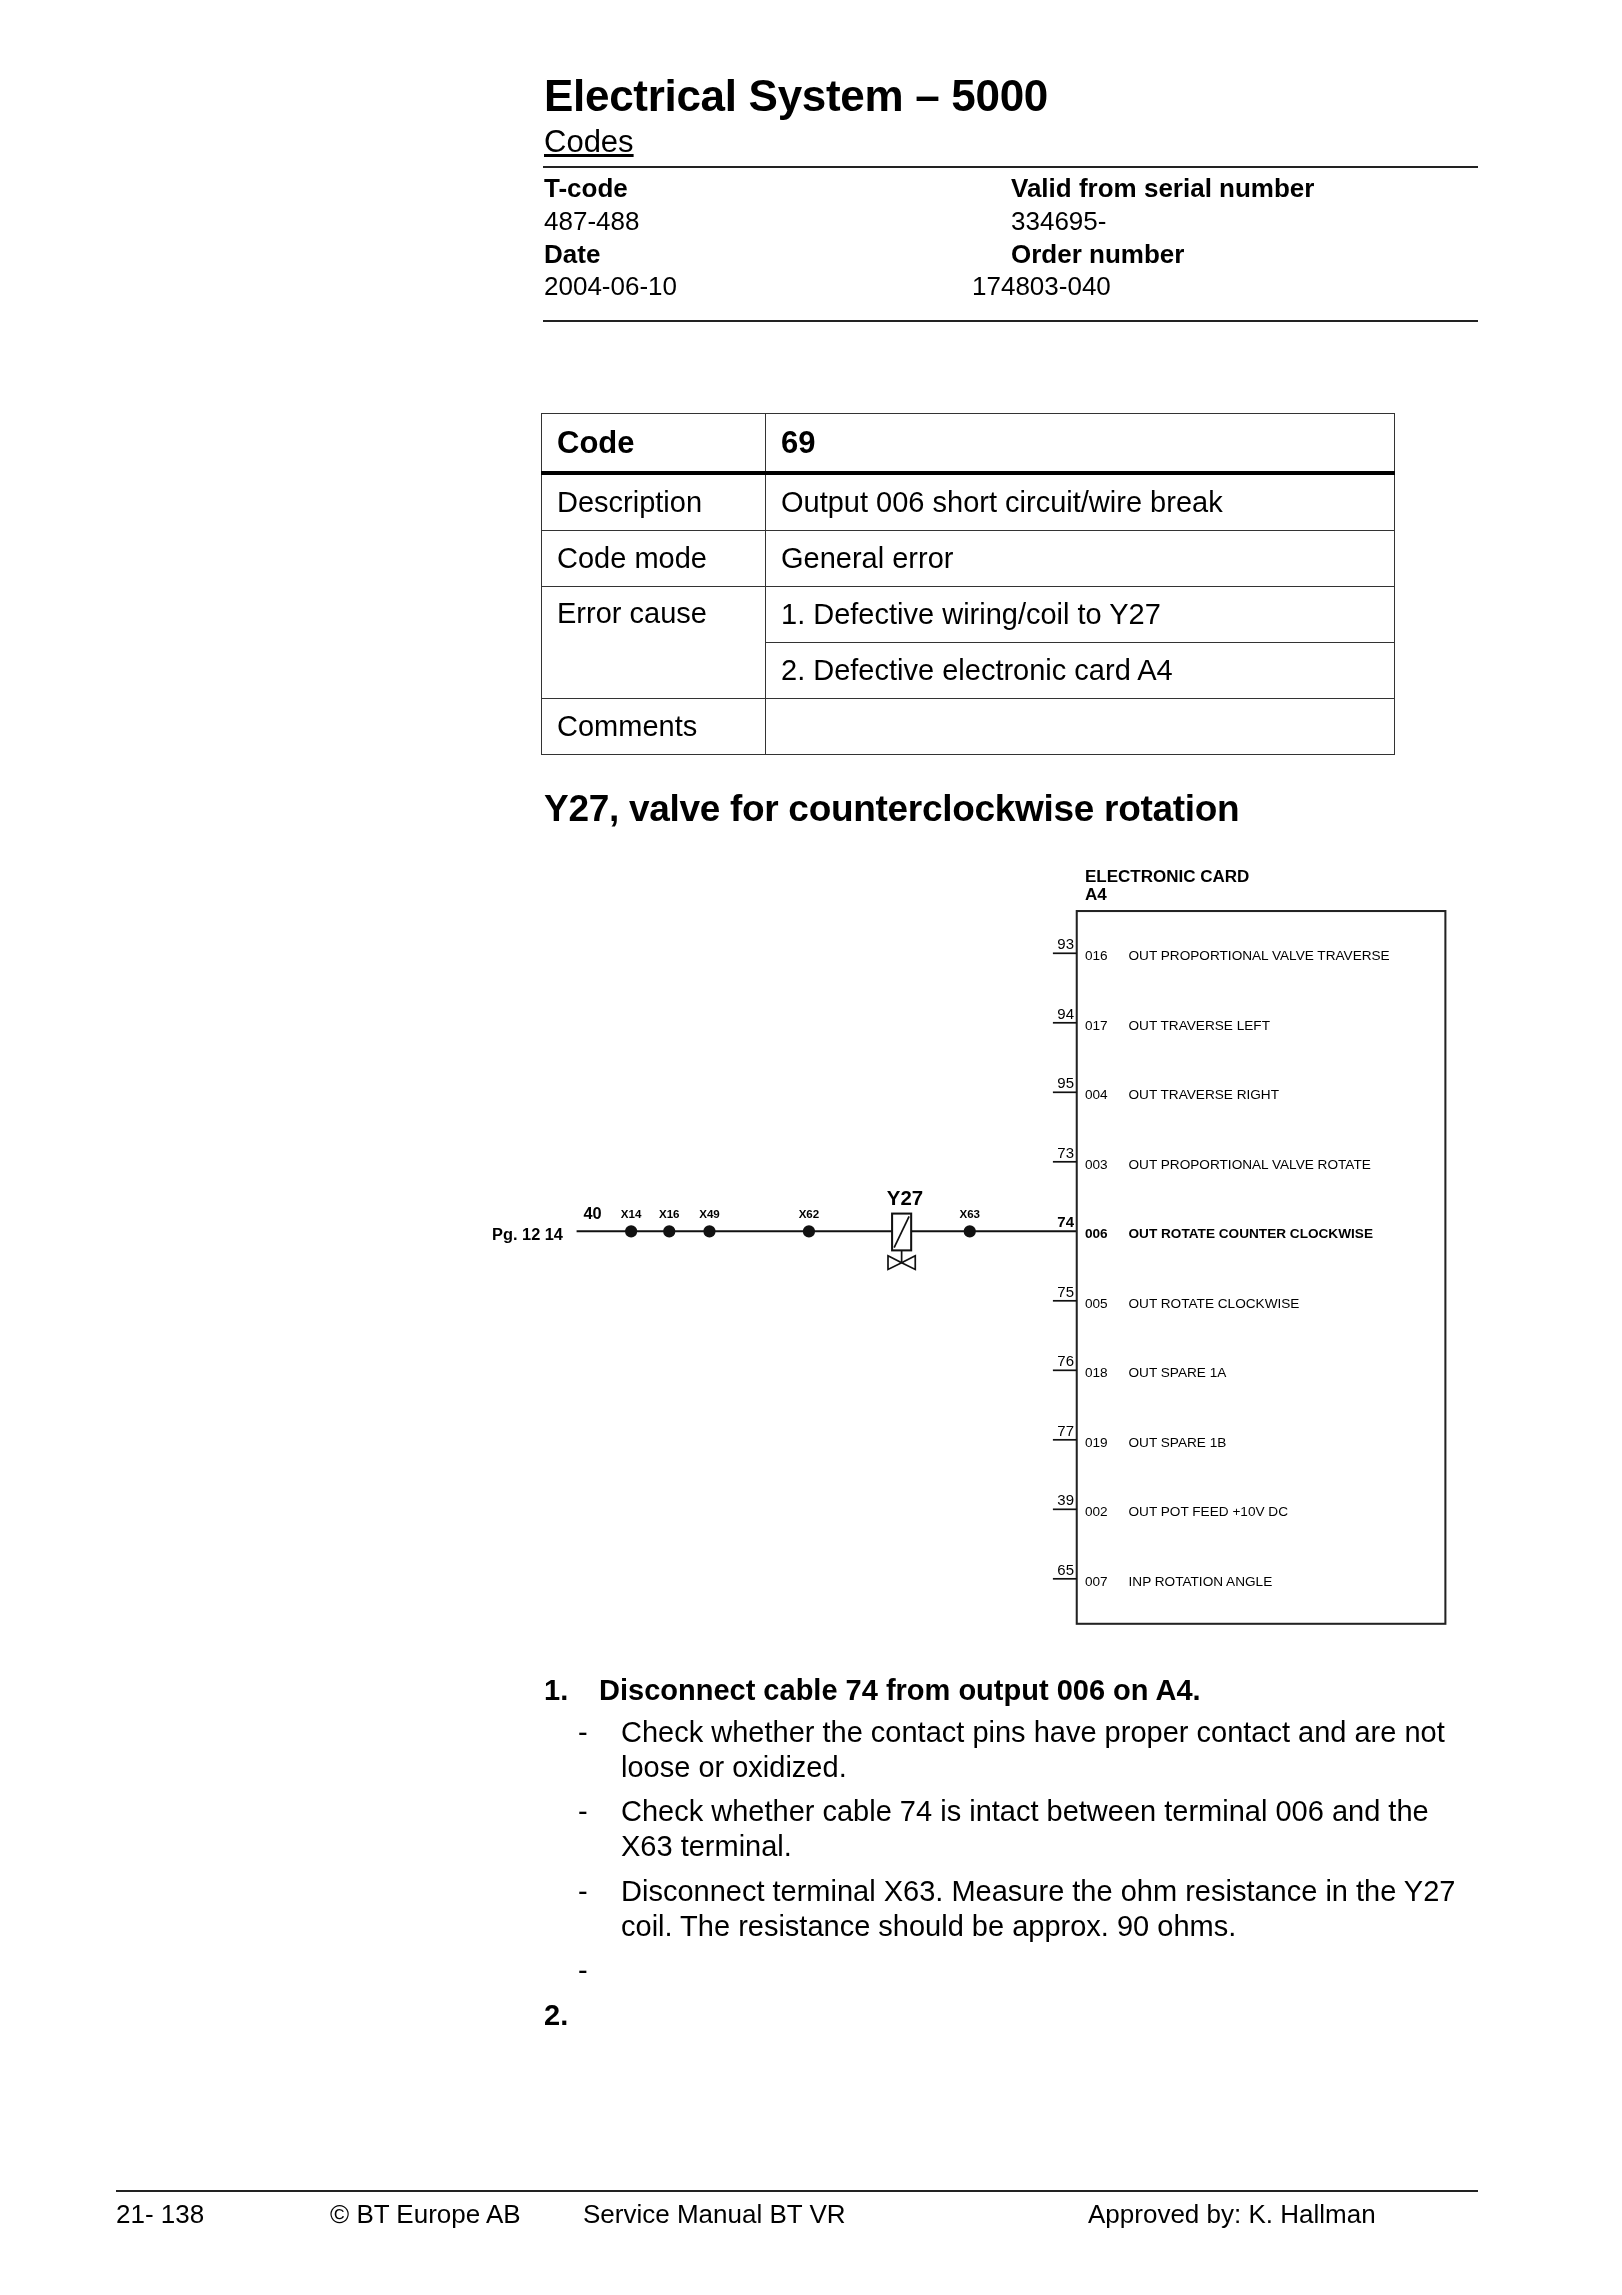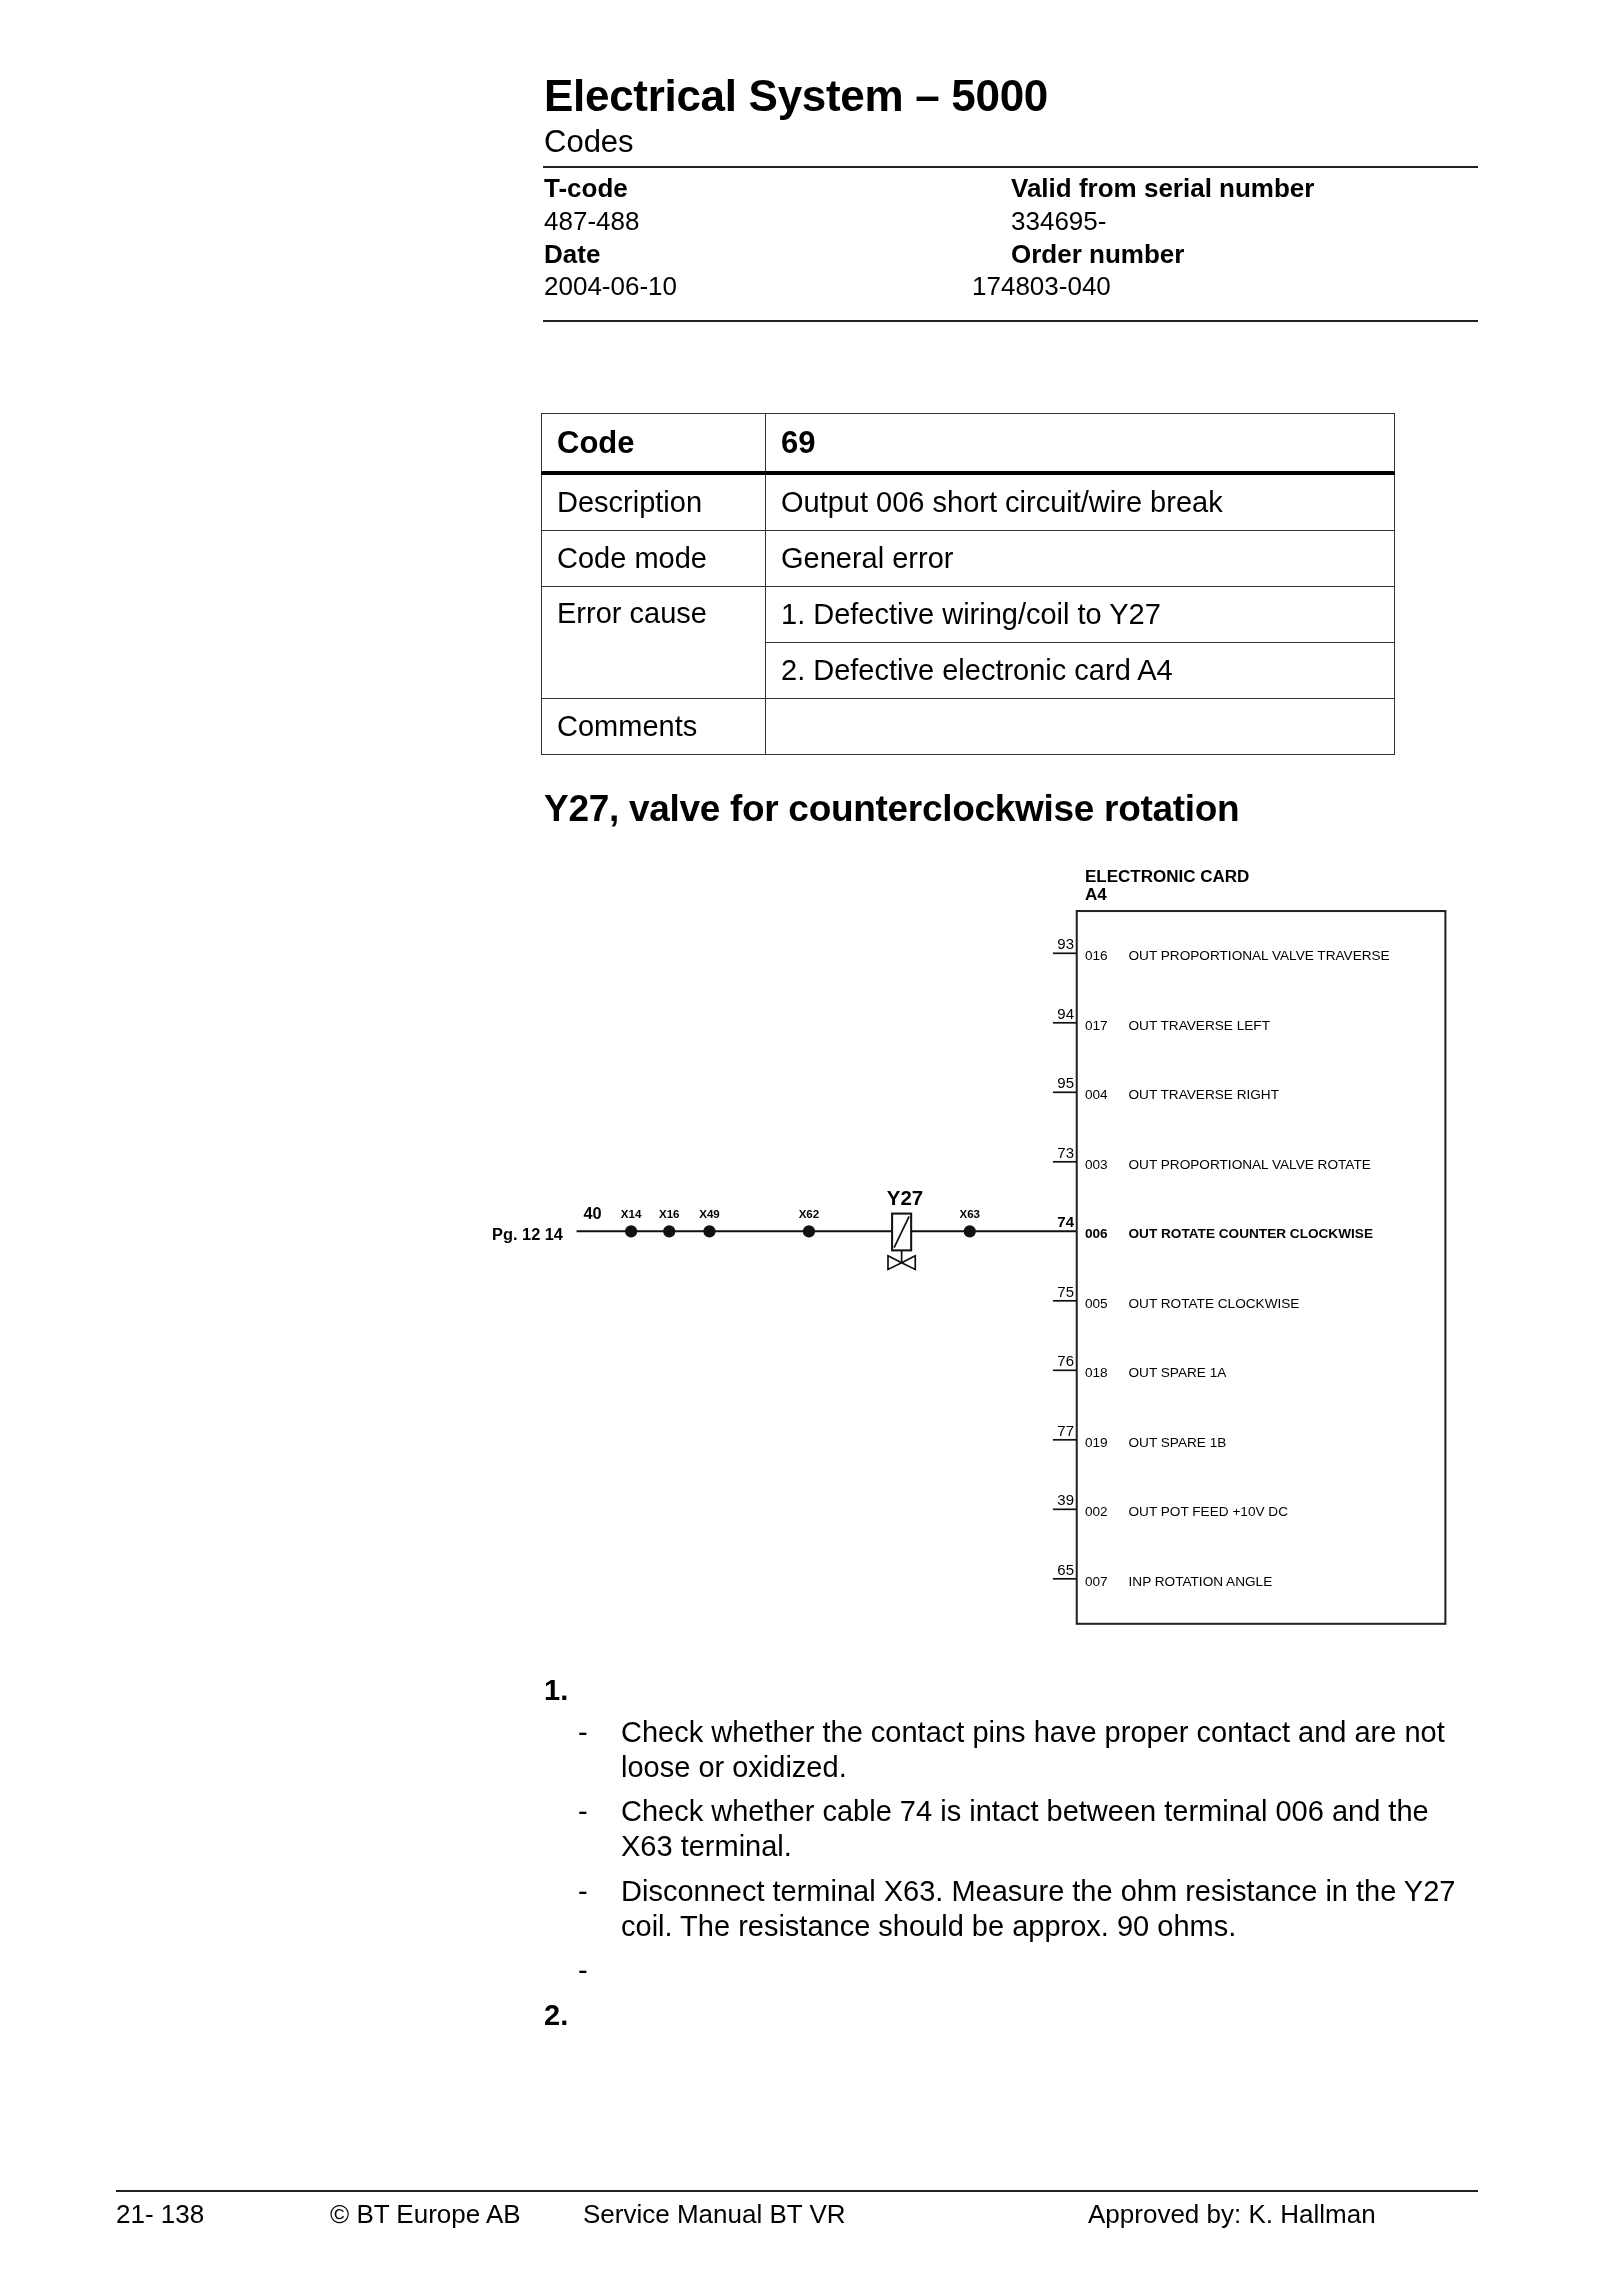--- a/index.html
+++ b/index.html
@@ -1,20 +1,20 @@
 <!DOCTYPE html>
 <html style="font-size:11px"><head>
 <meta charset="utf-8">
 <style>
   html, body { margin: 0; padding: 0; background: #ffffff; }
   body { width: 1622px; height: 2295px; position: relative; overflow: hidden;
          font-family: "Liberation Sans", sans-serif; color: #000; }
   .abs { position: absolute; white-space: nowrap; }
   .title { left: 544px; top: 71px; font-size: 44px; font-weight: bold; letter-spacing: -0.3px; }
-  .subtitle { left: 544px; top: 124px; font-size: 31px; }
+  .subtitle { left: 544px; top: 124px; font-size: 31px; text-decoration: underline; }
   .rule { position: absolute; left: 543px; width: 935px; height: 2px; background: #222; }
   .meta-label { font-size: 26px; font-weight: bold; }
   .meta-val { font-size: 26px; }
   table.code { position: absolute; left: 541px; top: 413px; width: 854px; border-collapse: collapse; }
   table.code td { border: 1.4px solid #333; font-size: 29px; padding: 0 15px; height: 55px; vertical-align: middle; }
   table.code tr.head td { font-weight: bold; font-size: 31px; height: 57px; border-bottom: 4.8px solid #000; }
   table.code td.c1 { width: 193px; }
   table.code td.top { vertical-align: top; padding-top: 9.5px; }
   .section-title { left: 544px; top: 788px; font-size: 37px; font-weight: bold; letter-spacing: -0.3px; }
   svg.schem { position: absolute; left: 0; top: 0; }
@@ -175,20 +175,21 @@
         <text x="1576" y="2311" font-size="22" text-anchor="end" font-family="Liberation Sans, sans-serif" font-weight="normal">65</text>
         <text x="1592" y="2327" font-size="20" font-family="Liberation Sans, sans-serif" font-weight="normal">007</text>
         <text x="1656" y="2327" font-size="20" font-family="Liberation Sans, sans-serif" font-weight="normal">INP ROTATION ANGLE</text>
       </g>
     </g>
 </svg>
 
 <div class="steps">
   <div class="step">
     <span class="num">1.</span>
+    <span>Disconnect cable 74 from output 006 on A4.</span>
   </div>
   <div class="sub">
     <span class="dash">-</span>
     <span>Check whether the contact pins have proper contact and are not loose or oxidized.</span>
   </div>
   <div class="sub">
     <span class="dash">-</span>
     <span>Check whether cable 74 is intact between terminal 006 and the X63 terminal.</span>
   </div>
   <div class="sub">

